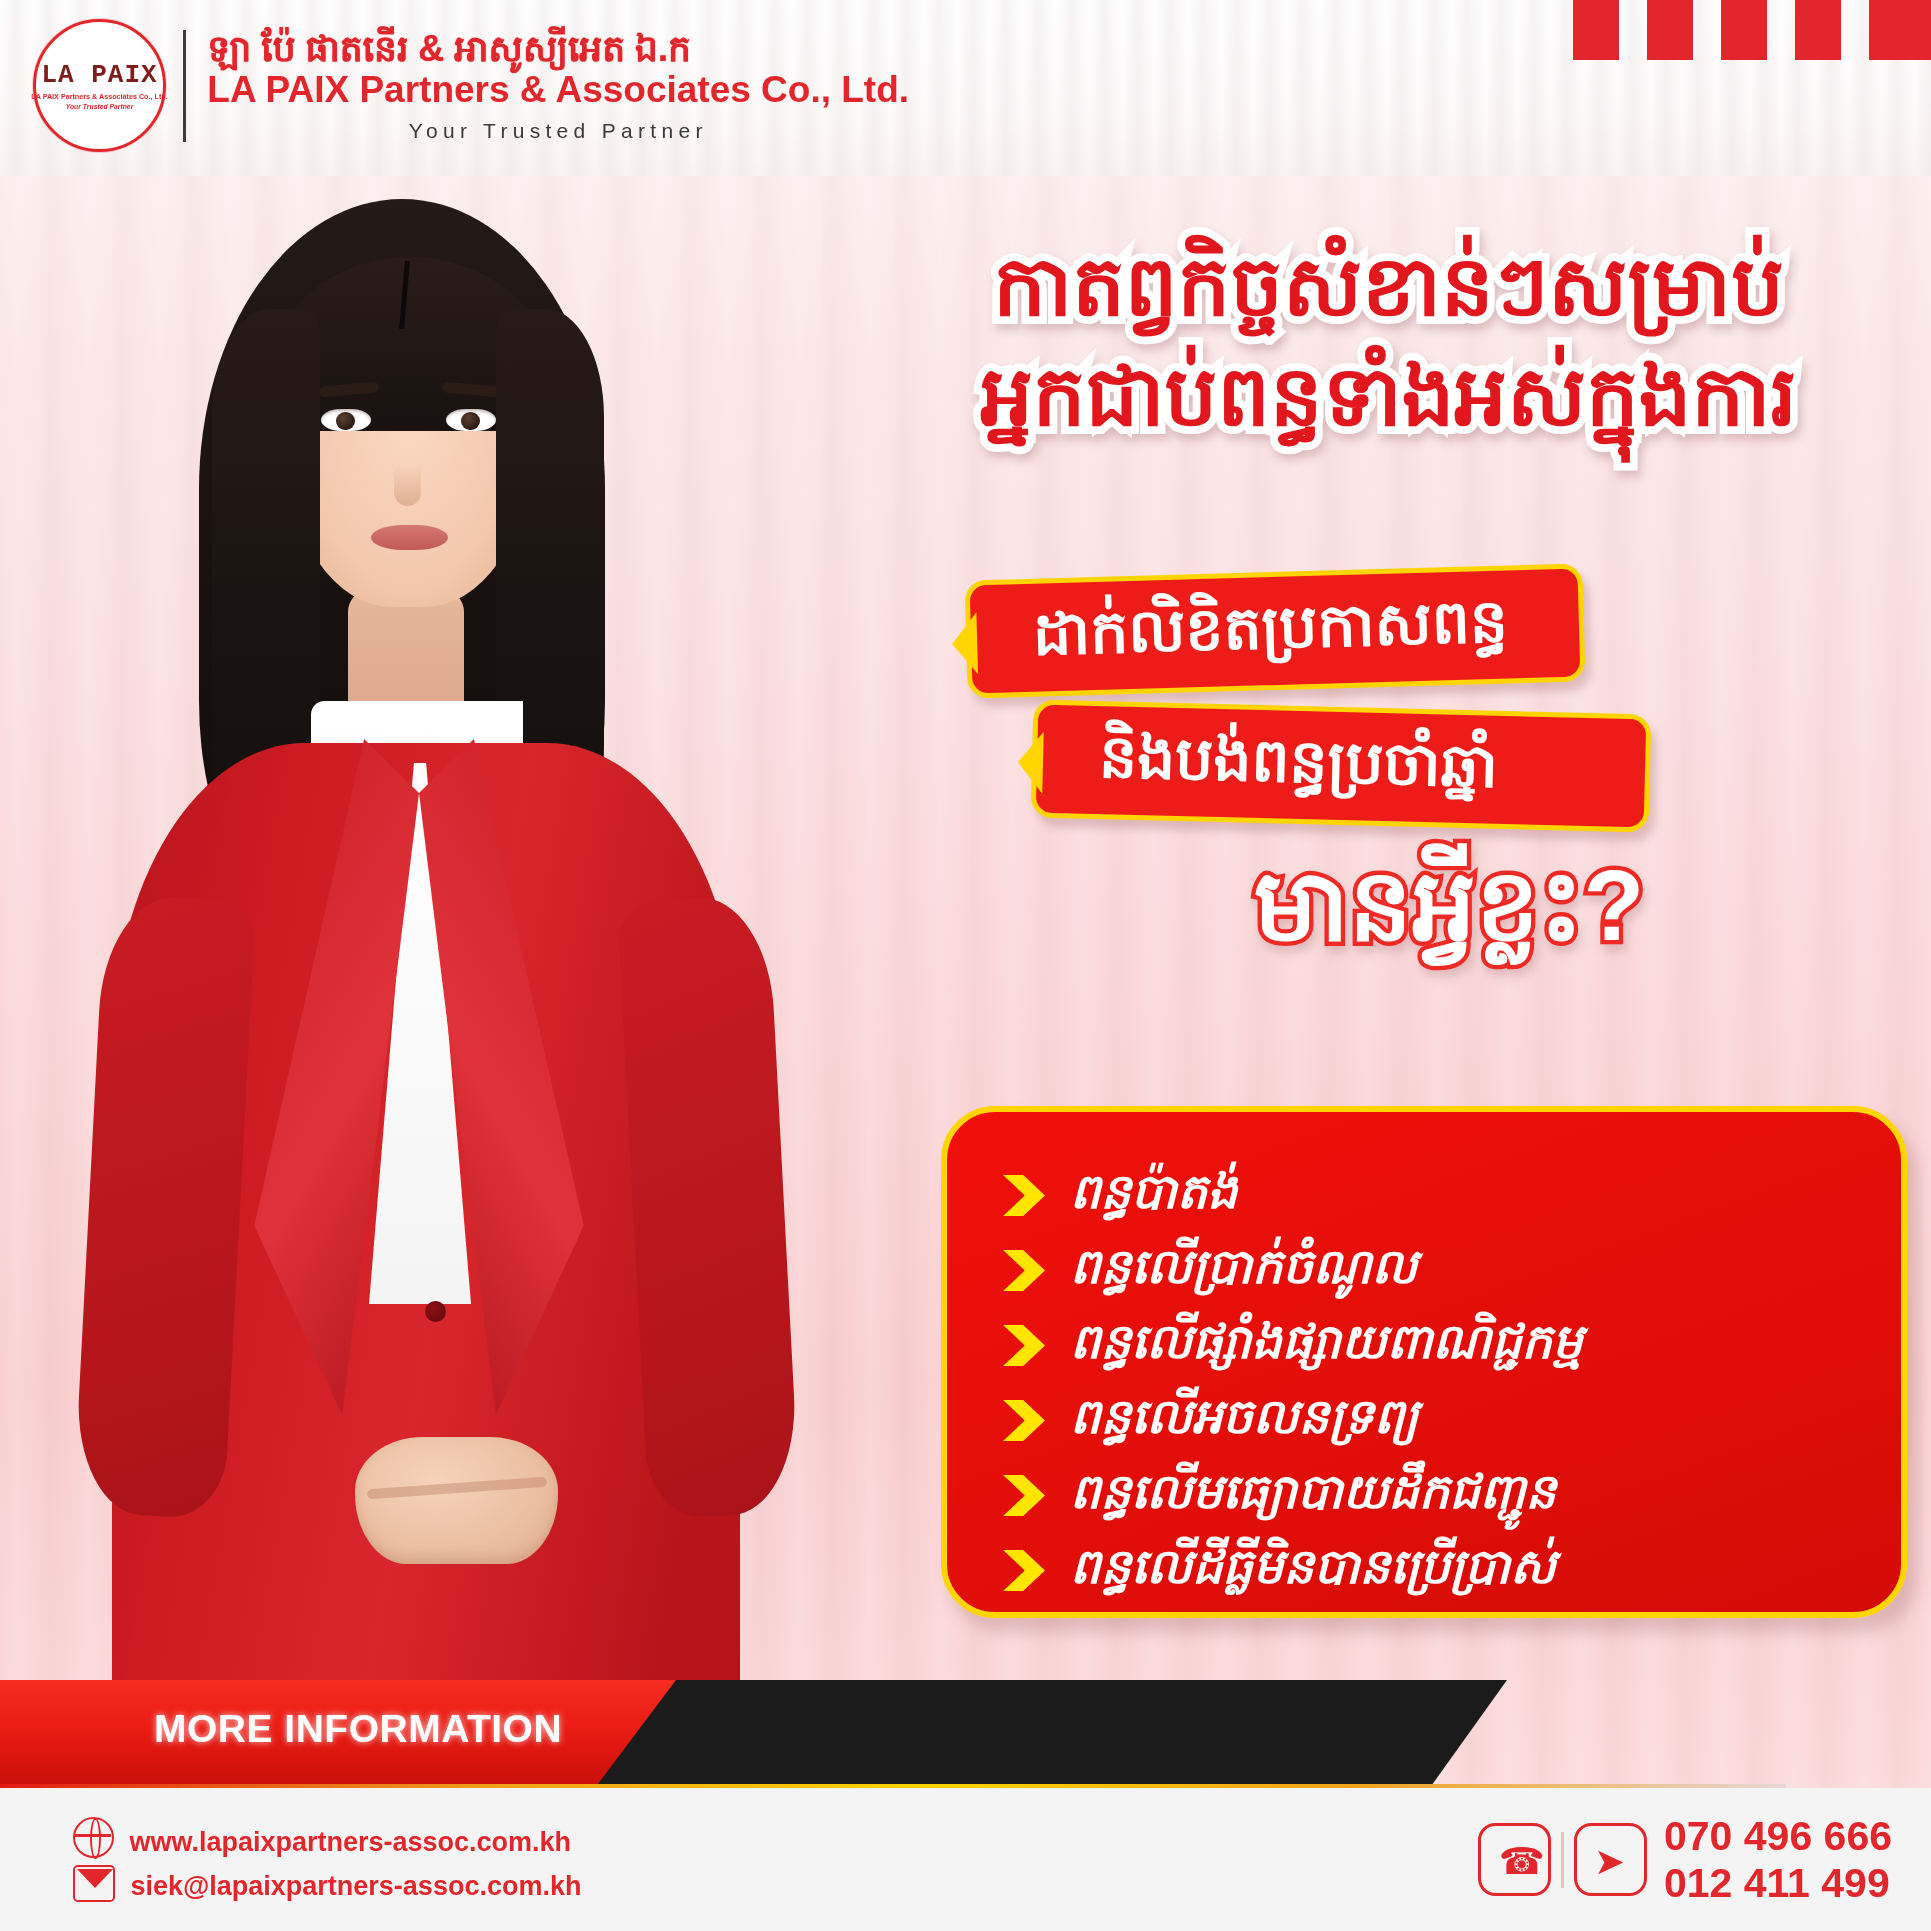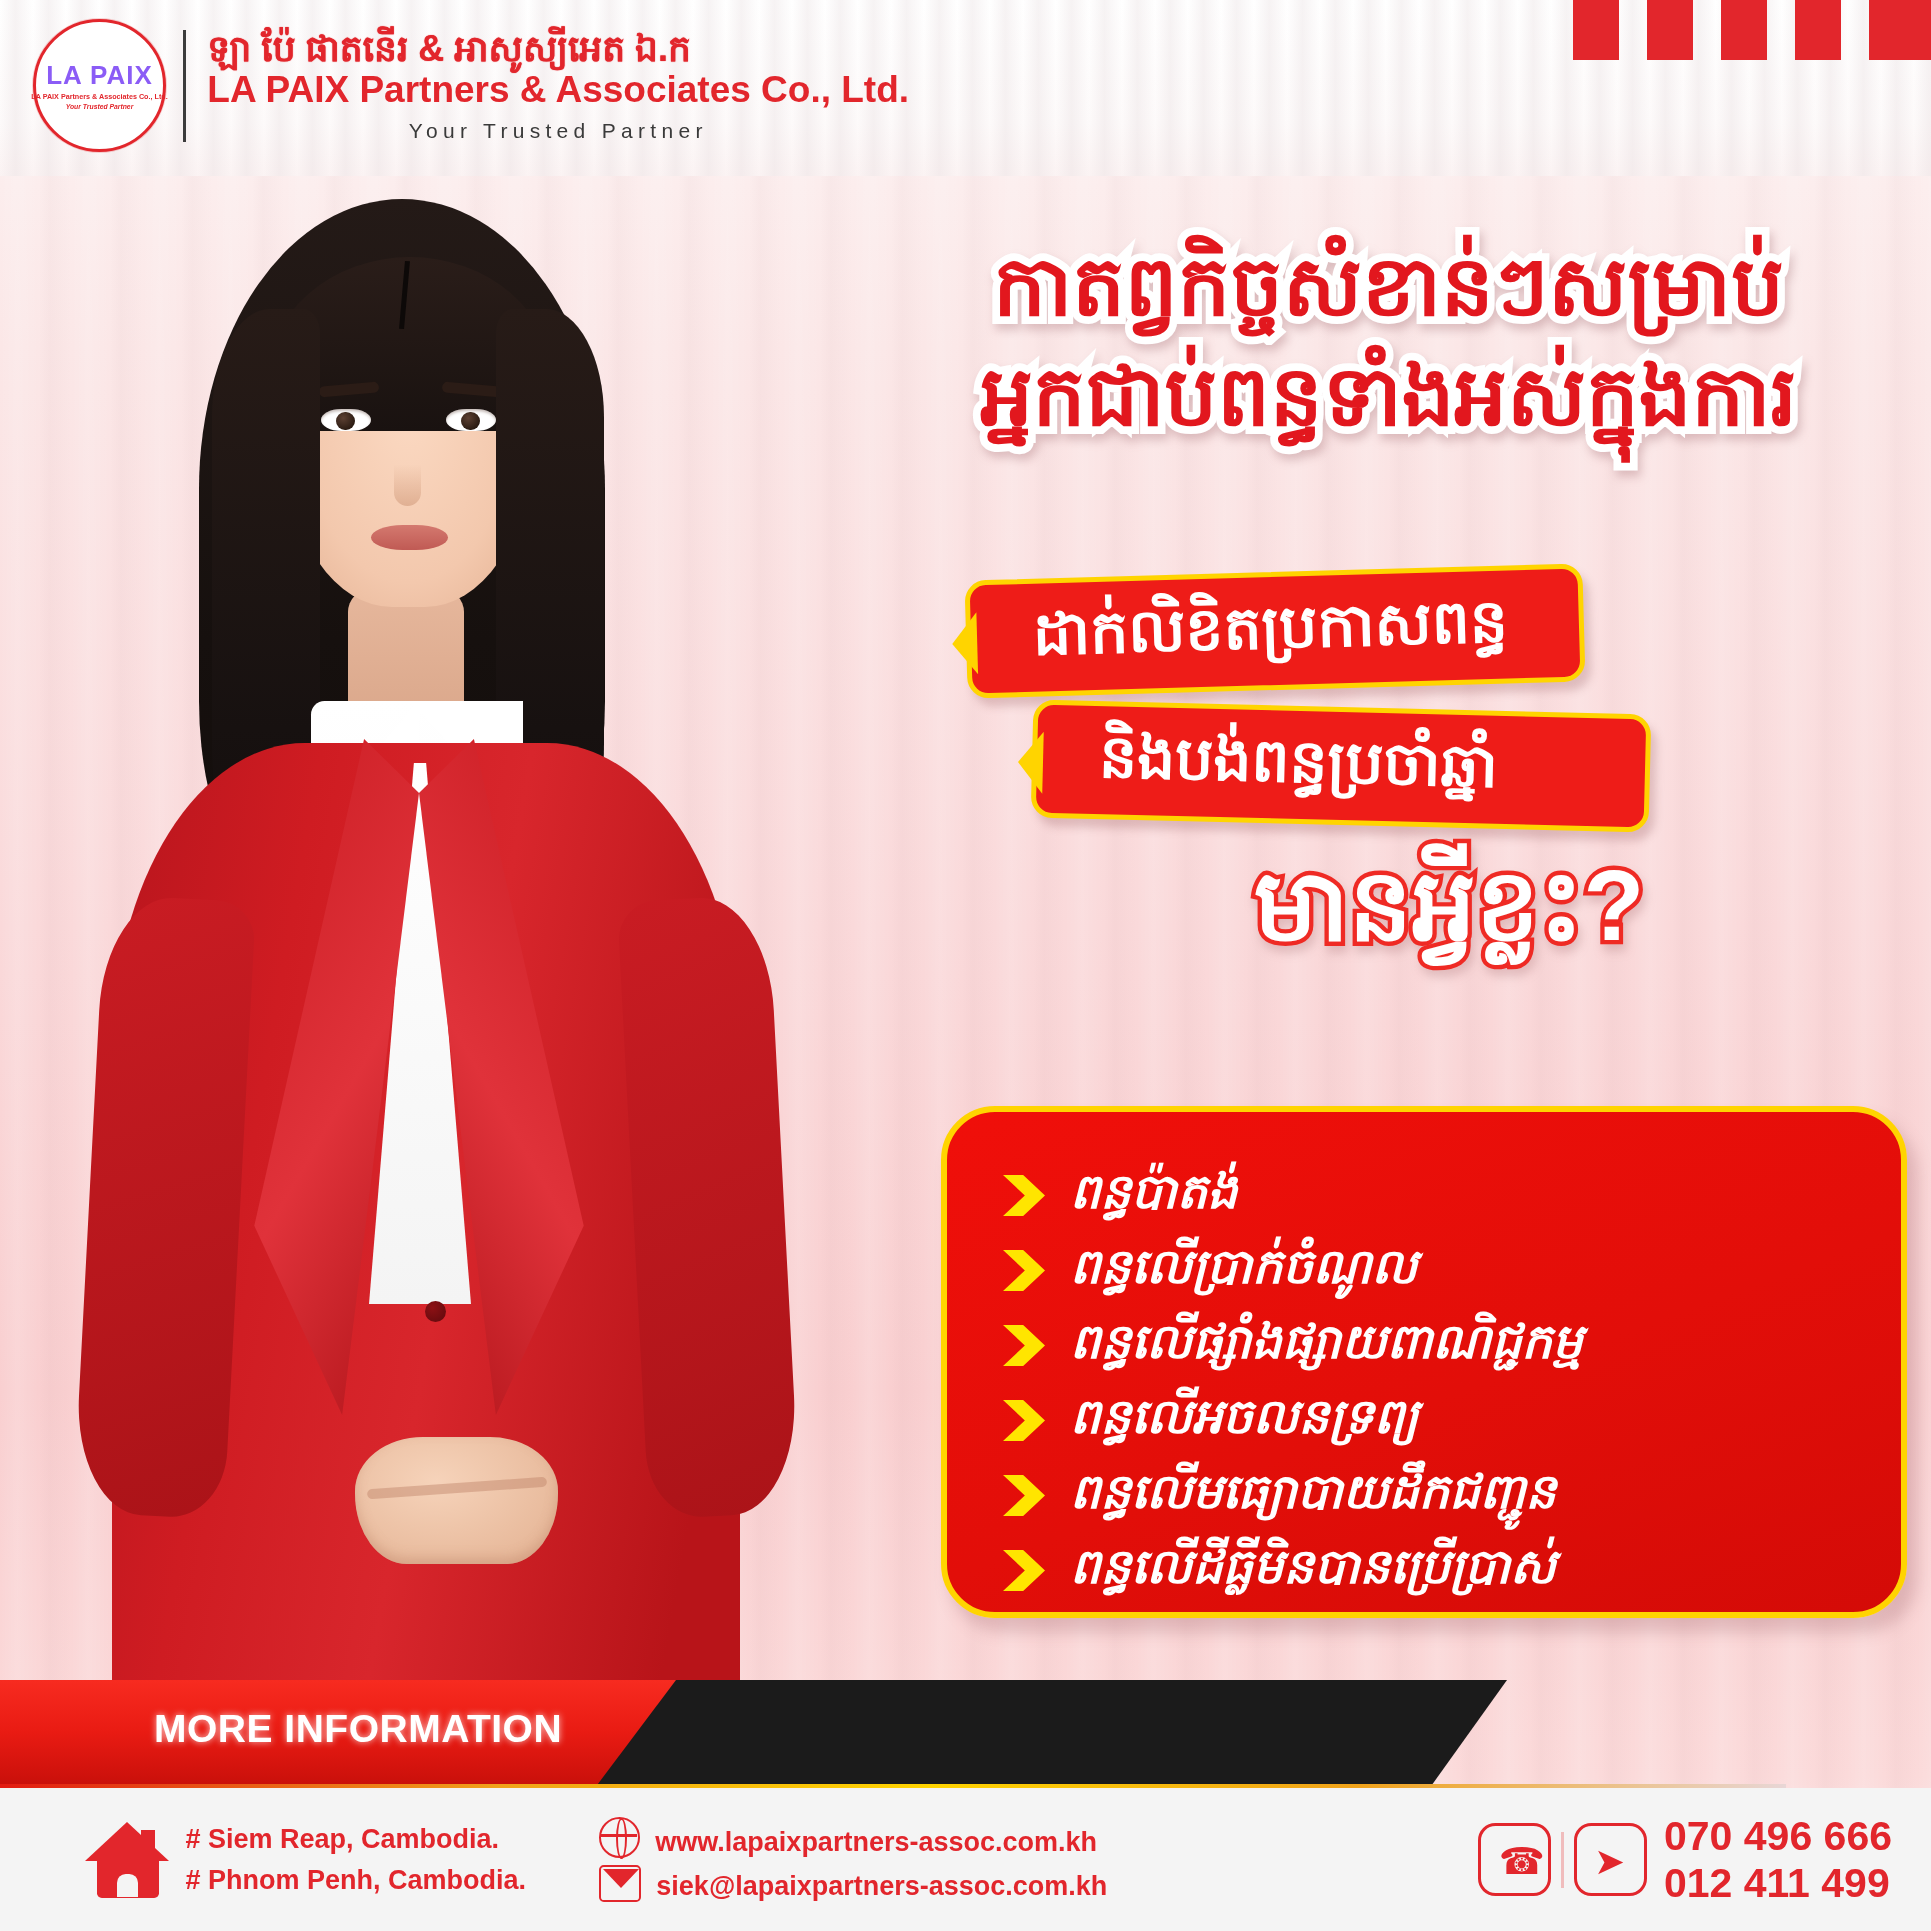--- a/index.html
+++ b/index.html
@@ -46,22 +46,22 @@
   #logoblock {
     position:absolute; left:33px; top:19.3px; display:flex; align-items:center; z-index:8;
   }
   #logomark {
     position:relative; width:133px; height:133px; border-radius:50%;
     background:#ffffff; border:3.9px solid #e2262c;
     display:flex; flex-direction:column; align-items:center; justify-content:center;
     box-shadow:0 0 0 1px rgba(226,38,44,.2);
   }
   #logomark .lp {
-    font-weight:bold; font-size:26px; color:#8b5cf6; letter-spacing:1px; line-height:1;
-    font-family:Liberation Sans, sans-serif;
+    font-weight:bold; font-size:26px; color:#7f1d1d; letter-spacing:1px; line-height:1;
+    font-family:Liberation Mono, monospace;
   }
   #logomark .sub1 { font-size:7.2px; color:#e2262c; font-weight:bold; margin-top:3.9px; white-space:nowrap; }
   #logomark .sub2 { font-size:6.8px; color:#e2262c; font-style:italic; font-weight:bold; margin-top:1.9px; }
   #divider { width:2.9px; height:112px; background:#3b3b3b; margin:0 21px 0 17.4px; }
   #namestack { display:flex; flex-direction:column; }
   #namestack .kh {
     color:#e2262c; font-weight:bold; font-size:36px; line-height:1.12;
     white-space:nowrap;
     text-shadow:0 0 1px #e2262c;
   }
@@ -479,32 +479,20 @@
     <div class="blackshape"></div>
     <div class="redshape">
       <span class="ttl">MORE INFORMATION</span>
     </div>
     <div class="goldline"></div>
   </div>
 
   <div id="footer">
 
 
-    <div class="col c2">
-      <div class="homeicon">
-        <span class="chim"></span>
-        <span class="roof"></span>
-        <span class="body"></span>
-        <span class="door"></span>
-      </div>
-      <div class="addr">
-        <span># Siem Reap, Cambodia.</span>
-        <span># Phnom Penh, Cambodia.</span>
-      </div>
-    </div>
 
     <div class="col c3">
       <div class="webcol">
         <div class="wrow">
           <span class="globe"></span>
           <span>www.lapaixpartners-assoc.com.kh</span>
         </div>
         <div class="wrow">
           <span class="mail"></span>
           <span>siek@lapaixpartners-assoc.com.kh</span>

